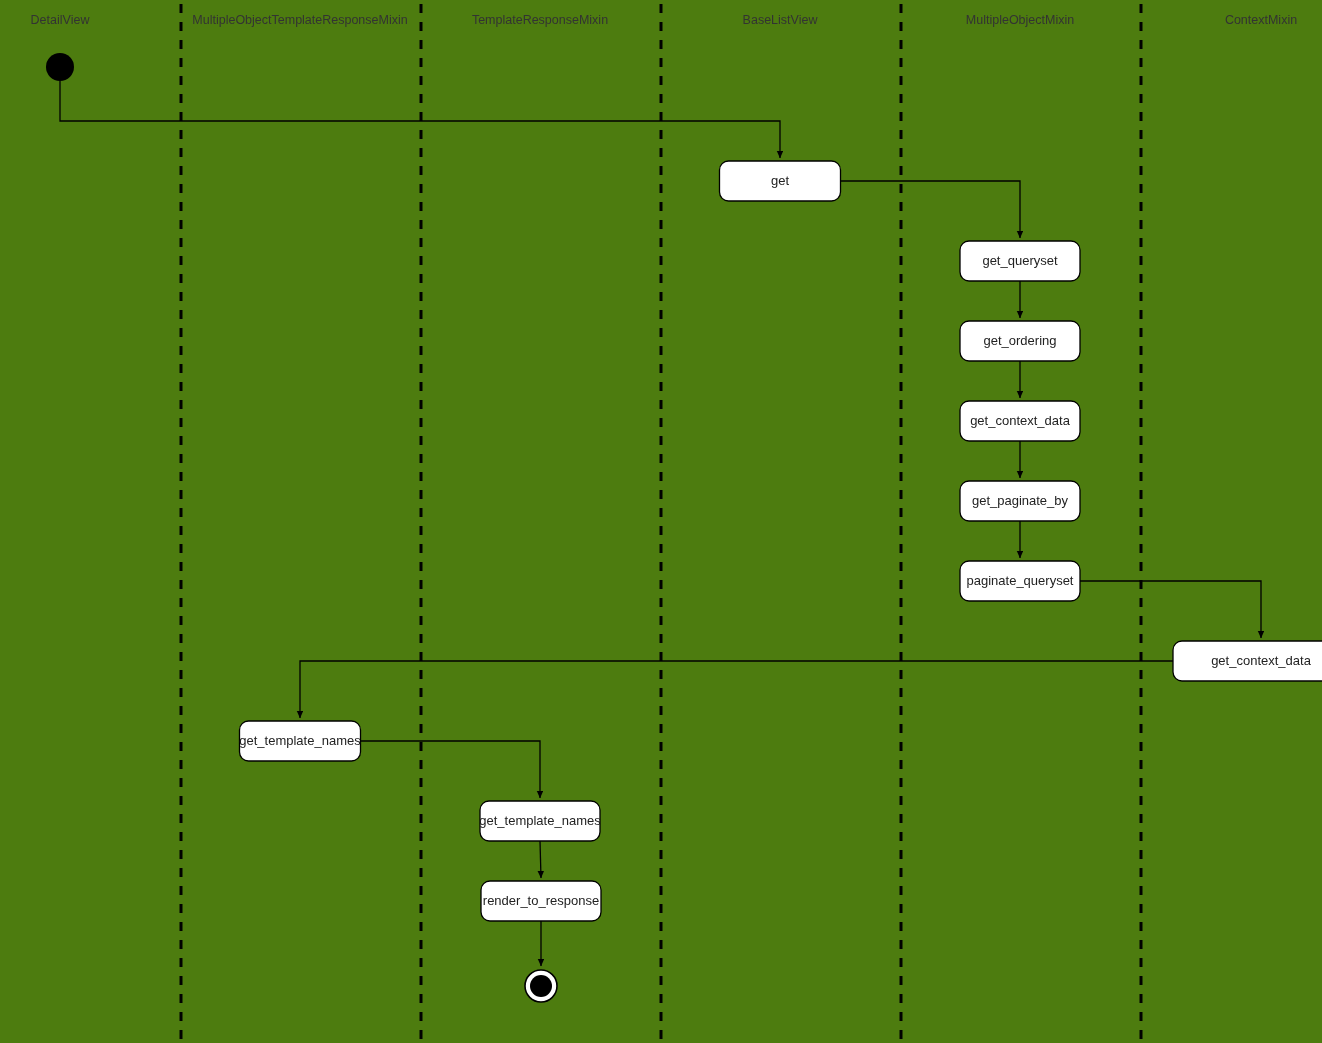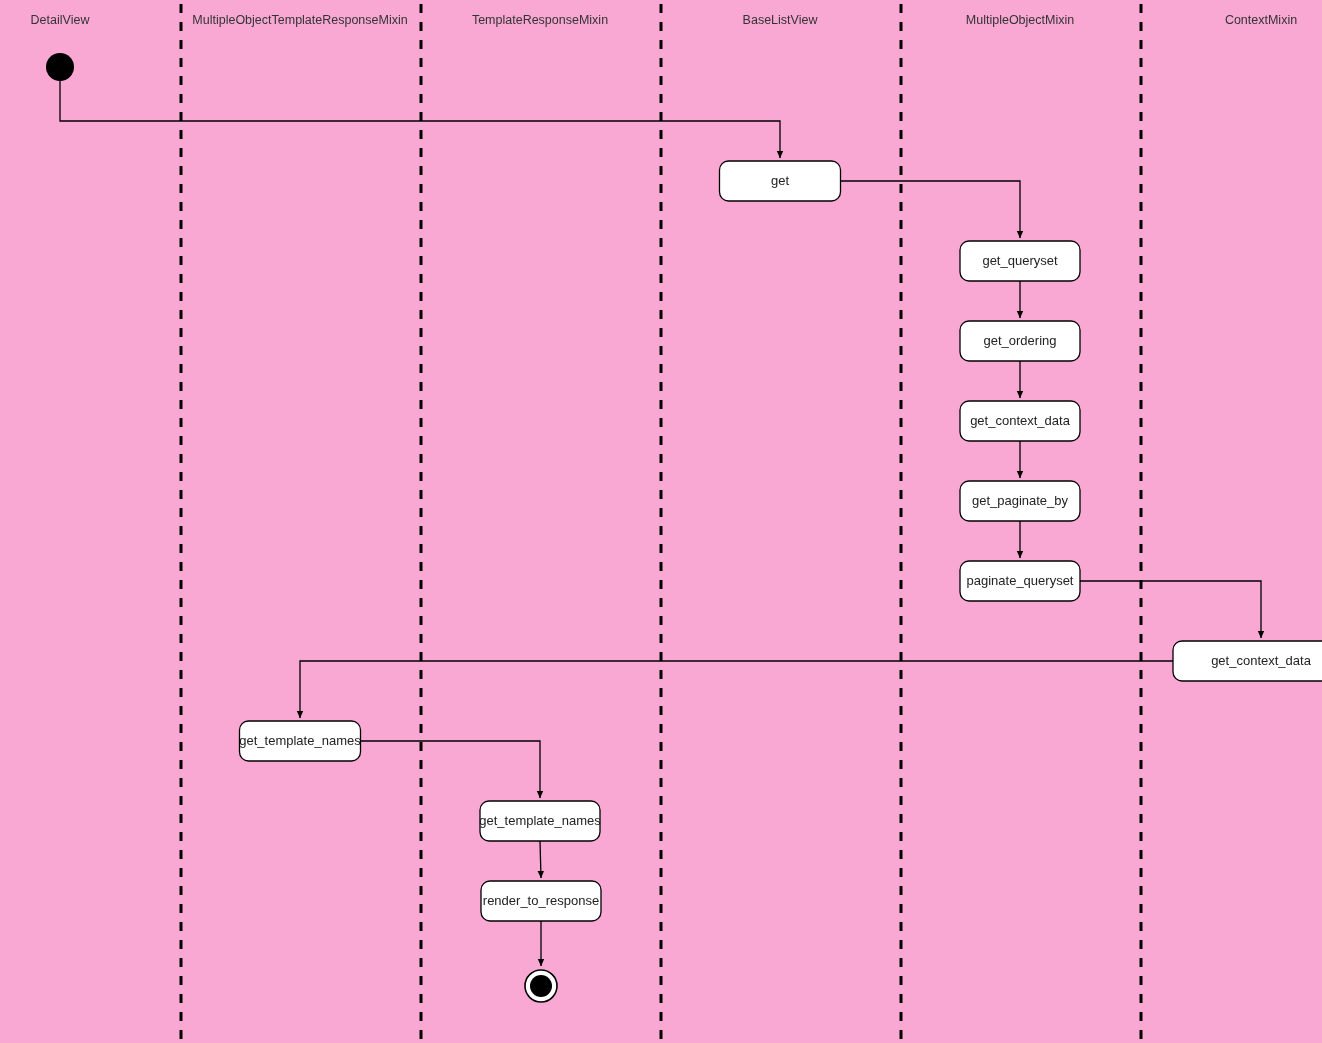--- a/index.html
+++ b/index.html
@@ -7,21 +7,21 @@
     padding: 0;
     background: #ffffff;
   }
   body {
     font-family: "Liberation Sans", sans-serif;
   }
   #diagram-root {
     position: relative;
     width: 1322px;
     height: 1043px;
-    background: #f9a8d4;
+    background: #4d7c0f;
     overflow: hidden;
   }
   #diagram-svg {
     position: absolute;
     top: 0;
     left: 0;
     width: 1322px;
     height: 1043px;
   }
   .lane-title {

